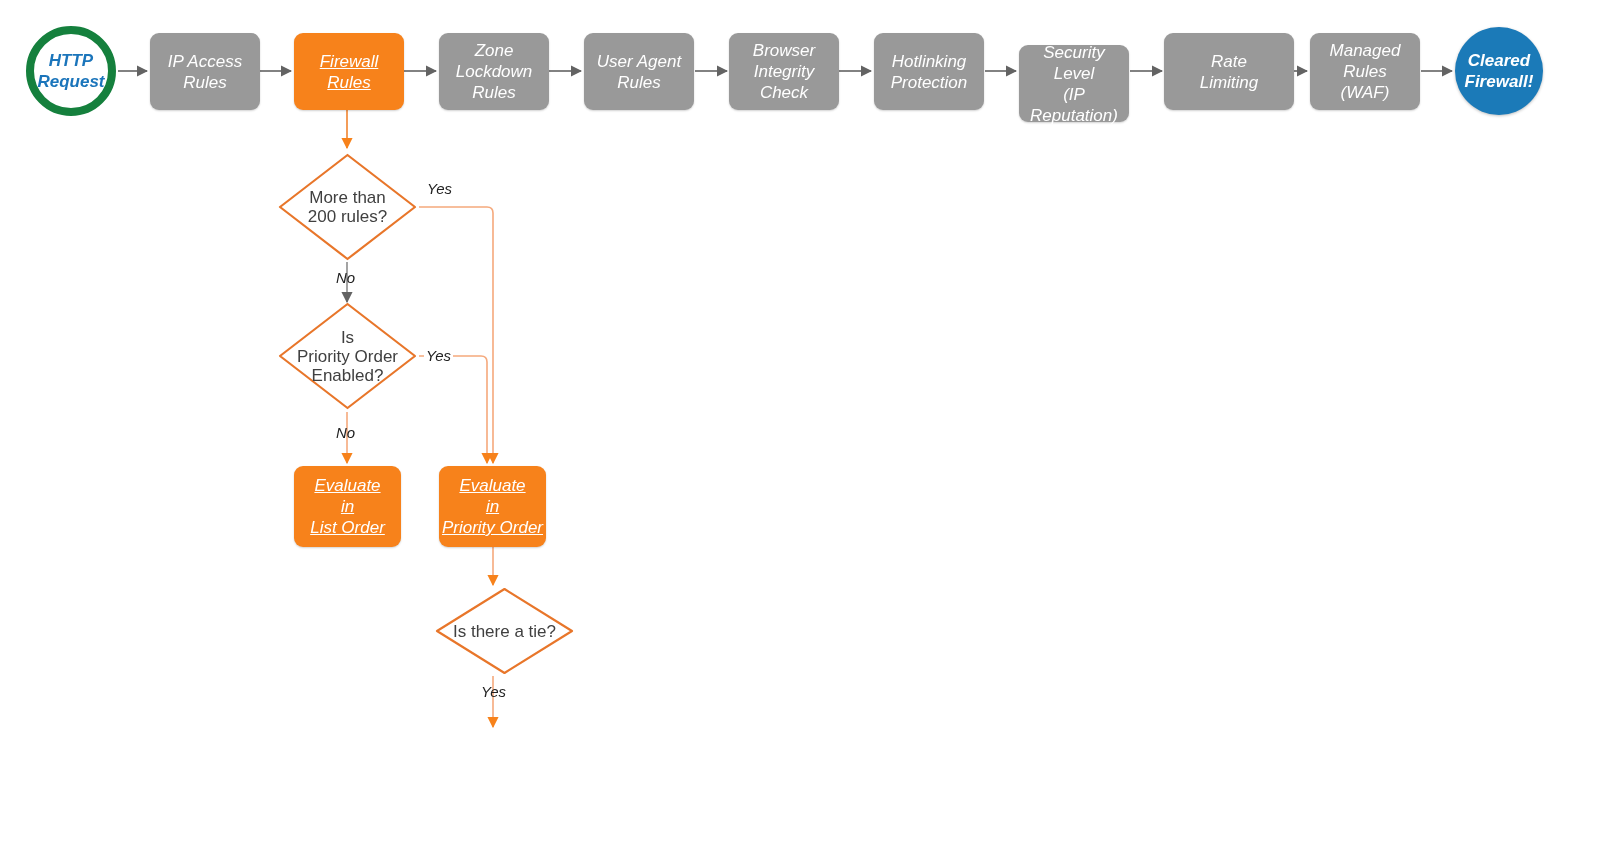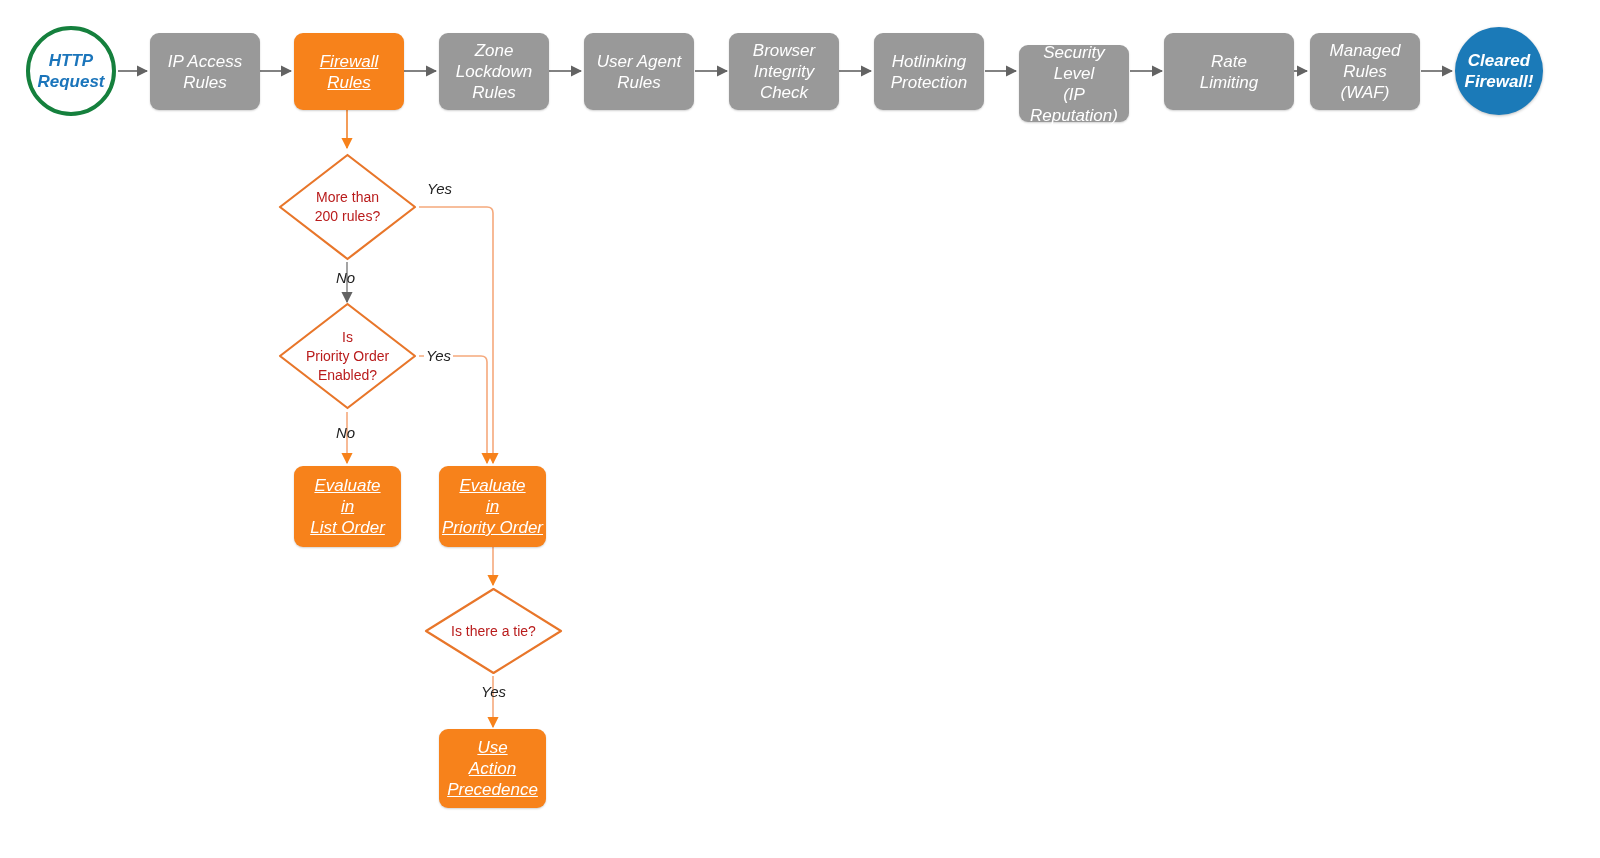--- a/index.html
+++ b/index.html
@@ -55,21 +55,21 @@
   
   .circle {
     border-radius: 50%;
     font-weight: bold;
     font-style: italic;
     font-size: 17px;
     line-height: 21px;
   }
   .circle.hollow {
     background: #ffffff;
-    border: 4px solid #15803d;
+    border: 8px solid #15803d;
     color: #1b75bb;
   }
   .circle.filled {
     background: #1b7ab8;
     color: #ffffff;
     box-shadow: 0 1px 3px rgba(0,0,0,0.25);
   }
 
   
   .diamond {
@@ -78,22 +78,22 @@
   .diamond svg {
     position: absolute;
     left: 0;
     top: 0;
     width: 100%;
     height: 100%;
   }
   .diamond .dlabel {
     position: relative;
     z-index: 2;
-    color: #b91c1c;
-    font-size: 14px;
+    color: #404040;
+    font-size: 17px;
     line-height: 19px;
     font-style: normal;
     padding: 0 6px;
   }
 
   
   .edge-label {
     position: absolute;
     font-size: 15px;
     font-style: italic;
@@ -243,21 +243,21 @@
     <svg viewBox="0 0 141 110" preserveAspectRatio="none">
       <polygon points="70.5,3 138,55 70.5,107 3,55" fill="#ffffff" stroke="#e8762a" stroke-width="2.2" stroke-linejoin="round"></polygon>
     </svg>
     <div class="dlabel">
       <span>Is</span><br>
       <span>Priority Order</span><br>
       <span>Enabled?</span>
     </div>
   </div>
 
-  <div class="node diamond" style="left:423px; top:586px; width:141px; height:90px;">
+  <div class="node diamond" style="left:434px; top:586px; width:141px; height:90px;">
     <svg viewBox="0 0 141 90" preserveAspectRatio="none">
       <polygon points="70.5,3 138,45 70.5,87 3,45" fill="#ffffff" stroke="#e8762a" stroke-width="2.2" stroke-linejoin="round"></polygon>
     </svg>
     <div class="dlabel">
       <span>Is there a tie?</span>
     </div>
   </div>
 
   <div class="node pbox orange" style="left:294px; top:466px; width:107px; height:81px;">
     <div>
@@ -268,27 +268,20 @@
   </div>
 
   <div class="node pbox orange" style="left:439px; top:466px; width:107px; height:81px;">
     <div>
       <span>Evaluate</span><br>
       <span>in</span><br>
       <span>Priority Order</span>
     </div>
   </div>
 
-  <div class="node pbox orange" style="left:439px; top:729px; width:107px; height:79px;">
-    <div>
-      <span>Use</span><br>
-      <span>Action</span><br>
-      <span>Precedence</span>
-    </div>
-  </div>
 
   <div class="edge-label" style="left:427px; top:180px;">Yes</div>
 
   <div class="edge-label" style="left:336px; top:269px;">No</div>
 
   <div class="edge-label" style="left:424px; top:347px; background:#ffffff; padding:0 2px;">Yes</div>
 
   <div class="edge-label" style="left:336px; top:424px;">No</div>
 
   <div class="edge-label" style="left:481px; top:683px;">Yes</div>

